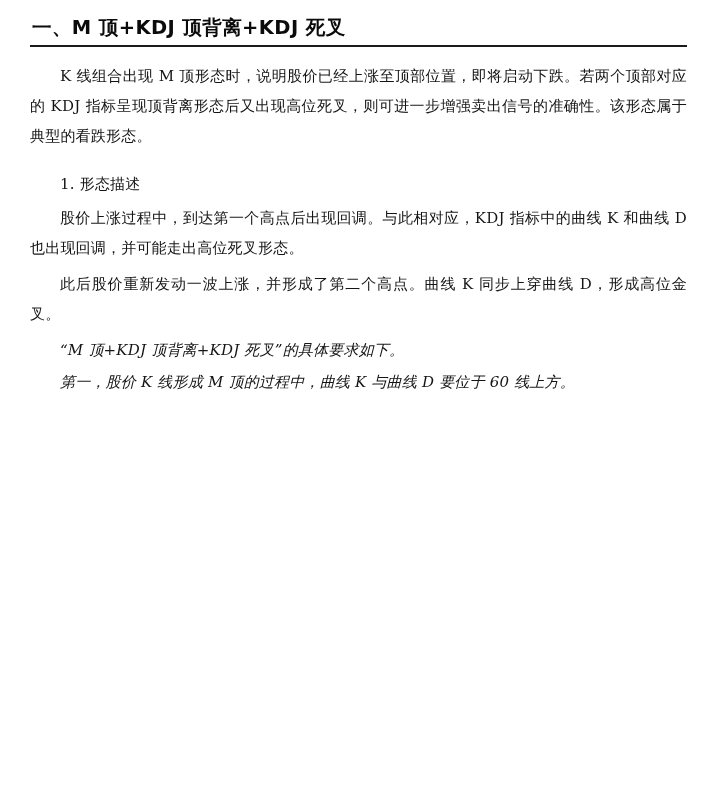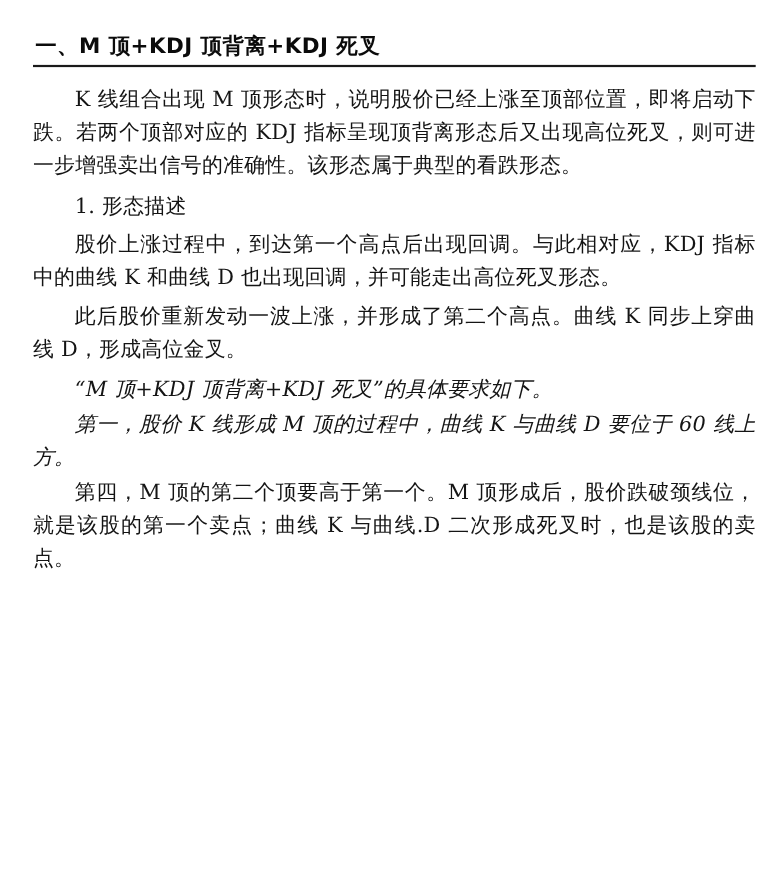--- a/index.html
+++ b/index.html
@@ -11,50 +11,50 @@
     width: 713px;
     height: 791px;
     font-family: "DejaVu Serif", "Liberation Serif", serif;
     color: #111111;
     overflow: hidden;
   }
   .page {
     width: 713px;
     height: 791px;
     box-sizing: border-box;
-    padding: 24px 26px 0 30px;
+    padding: 10px 26px 0 30px;
     position: relative;
   }
   .heading {
     font-size: 19.5px;
     font-weight: bold;
     letter-spacing: 0.4px;
     margin: 4px 0 2px 2px;
     color: #0b0b0b;
     font-family: "DejaVu Sans", "Liberation Sans", sans-serif;
   }
   .heading-rule {
     border: none;
     border-top: 2px solid #1a1a1a;
     margin: 4px 0 14px 0;
     width: 100%;
   }
   p {
     margin: 0 0 6px 0;
-    font-size: 19px;
+    font-size: 15px;
     line-height: 30px;
     text-align: justify;
     text-justify: inter-ideograph;
     text-indent: 2em;
     color: #141414;
     letter-spacing: 0.2px;
   }
   p.sub {
     text-indent: 2em;
-    margin-top: 8px;
+    margin-top: 18px;
     margin-bottom: 4px;
   }
   p.tight {
     margin-bottom: 2px;
     font-style: italic;
   }
 </style>
 </head>
 <body>
 
@@ -72,16 +72,15 @@
   <p>此后股价重新发动一波上涨，并形成了第二个高点。曲线 K 同步上穿曲线 D，形成高位金叉。</p>
 
 
 
   <p class="tight">“M 顶+KDJ 顶背离+KDJ 死叉”的具体要求如下。</p>
 
   <p class="tight">第一，股价 K 线形成 M 顶的过程中，曲线 K 与曲线 D 要位于 60 线上方。</p>
 
 
 
-  <p>第四，M 顶的第二个顶要高于第一个。M 顶形成后，股价跌破颈线位，就是该股的第一个卖点；曲线 K 与曲线.D 二次形成死叉时，也是该股的卖点。</p>
 
 
 </div>
 
 </body></html>

